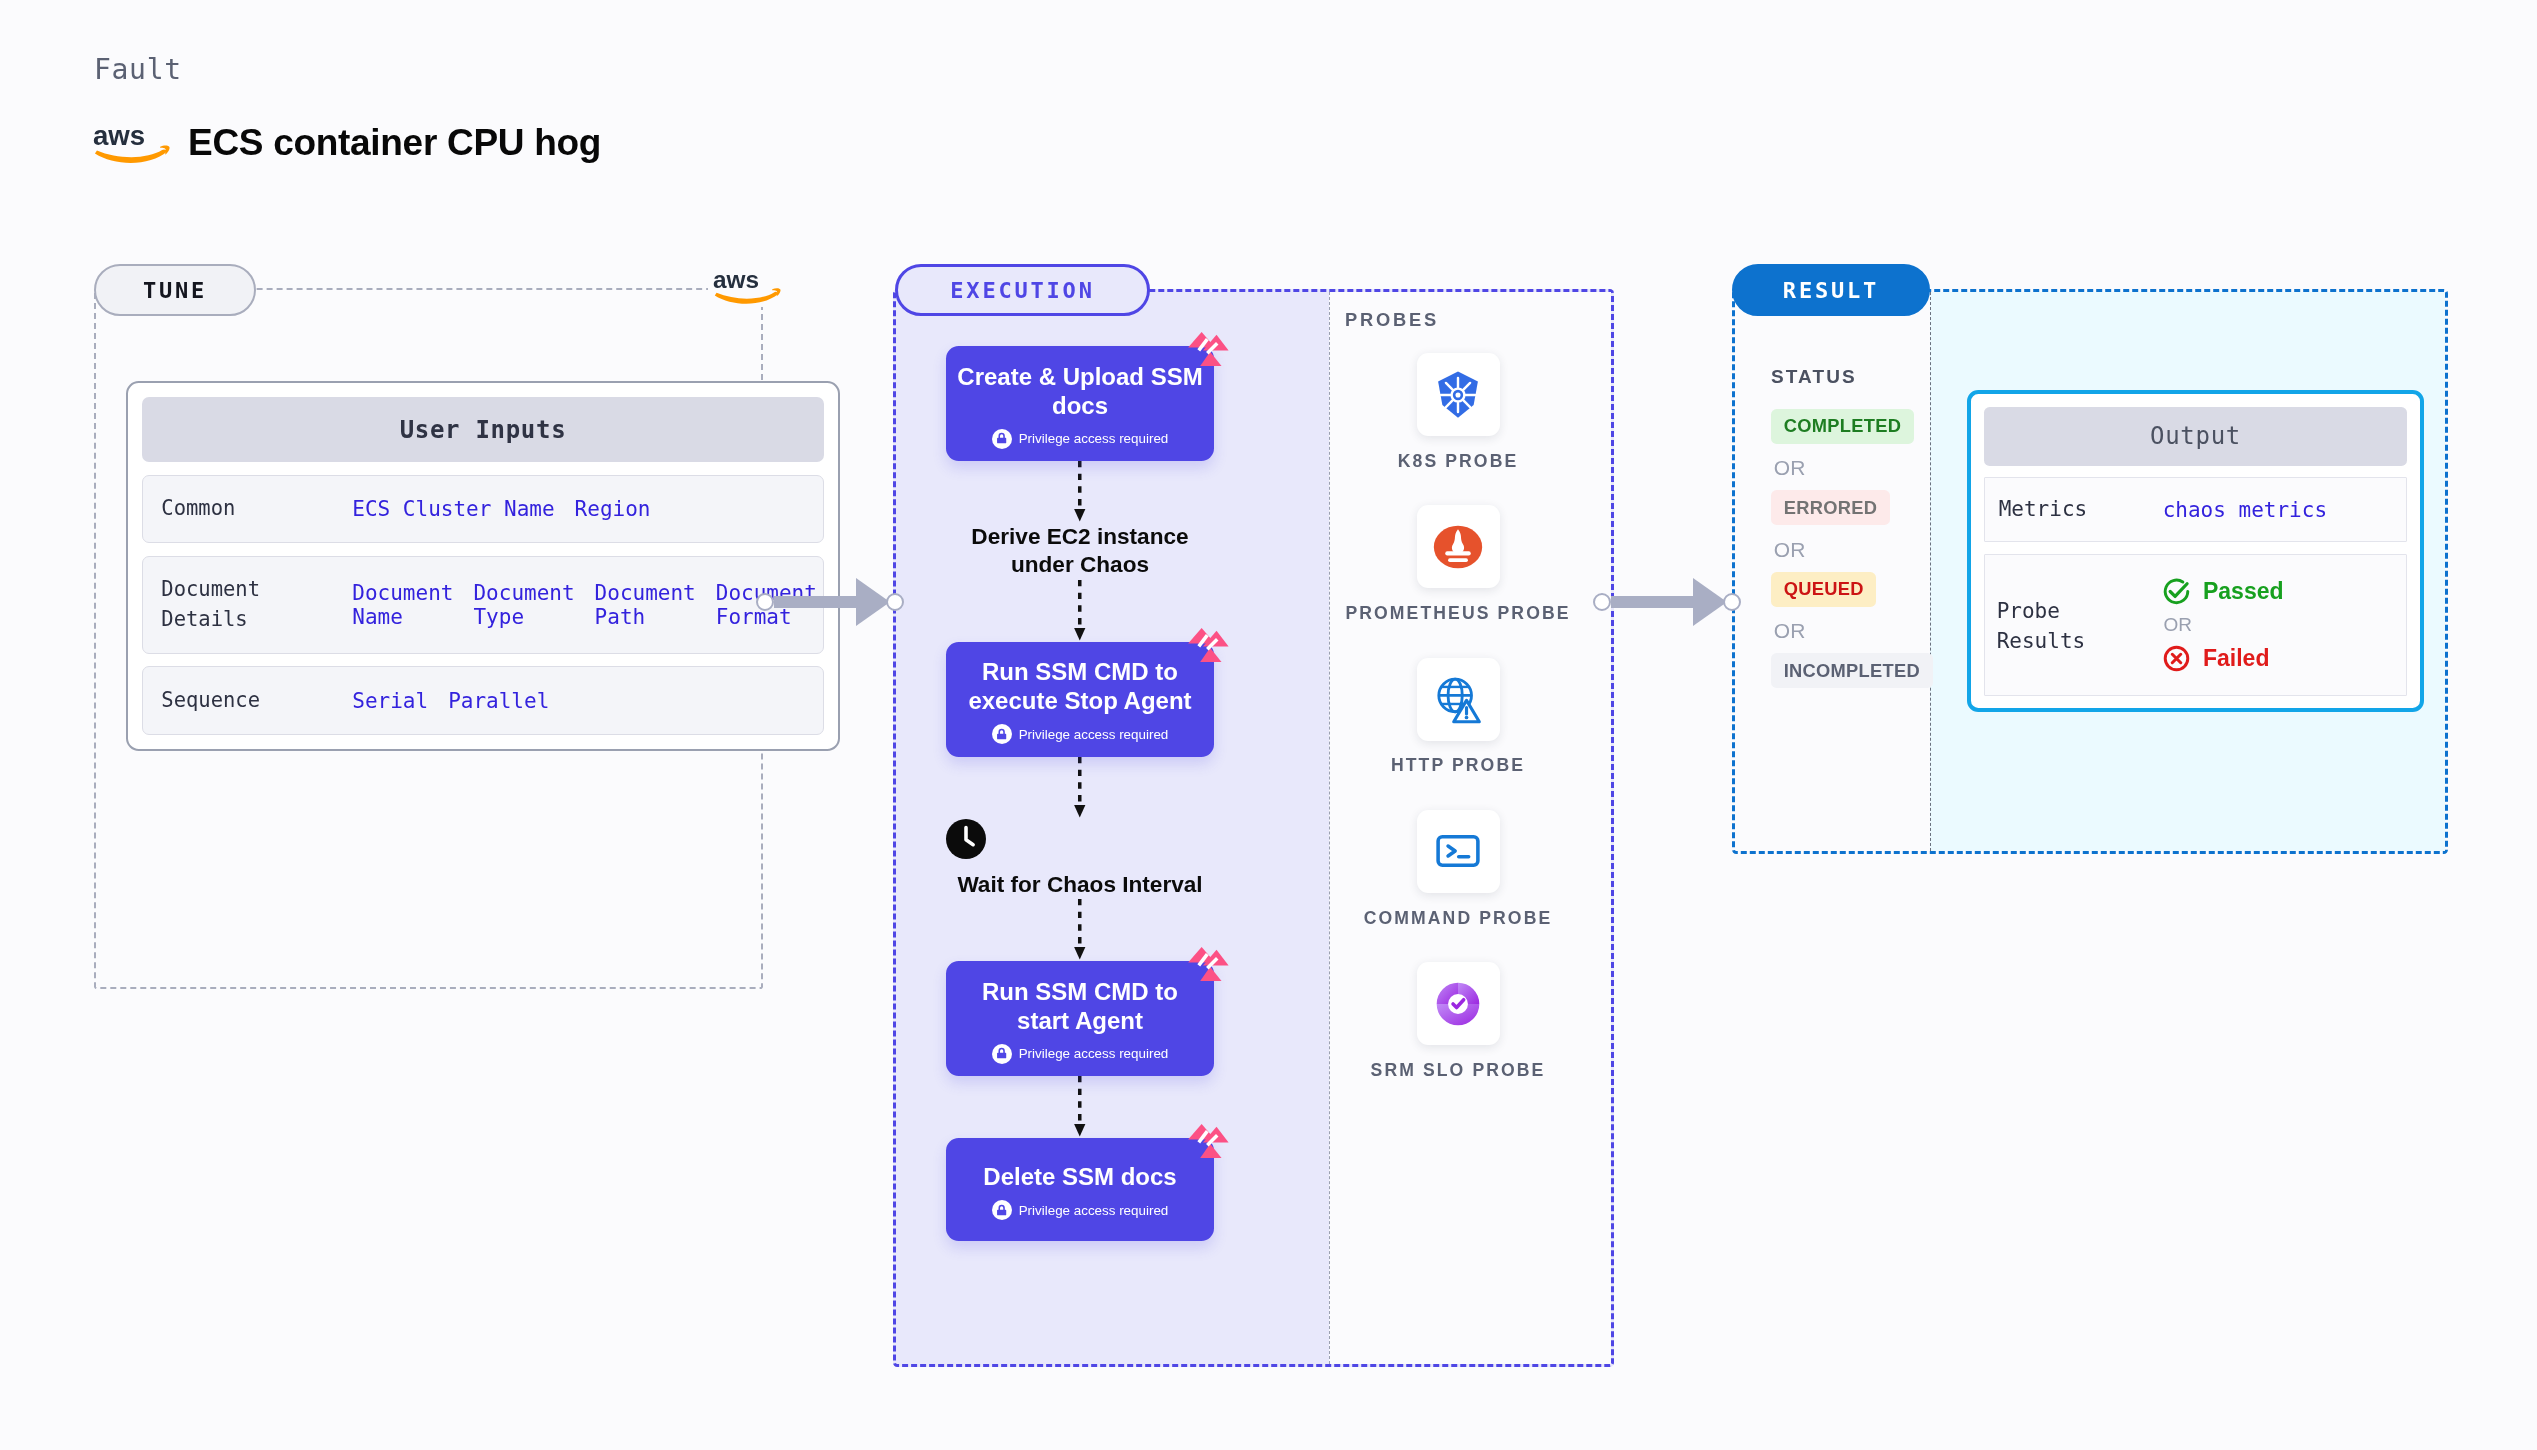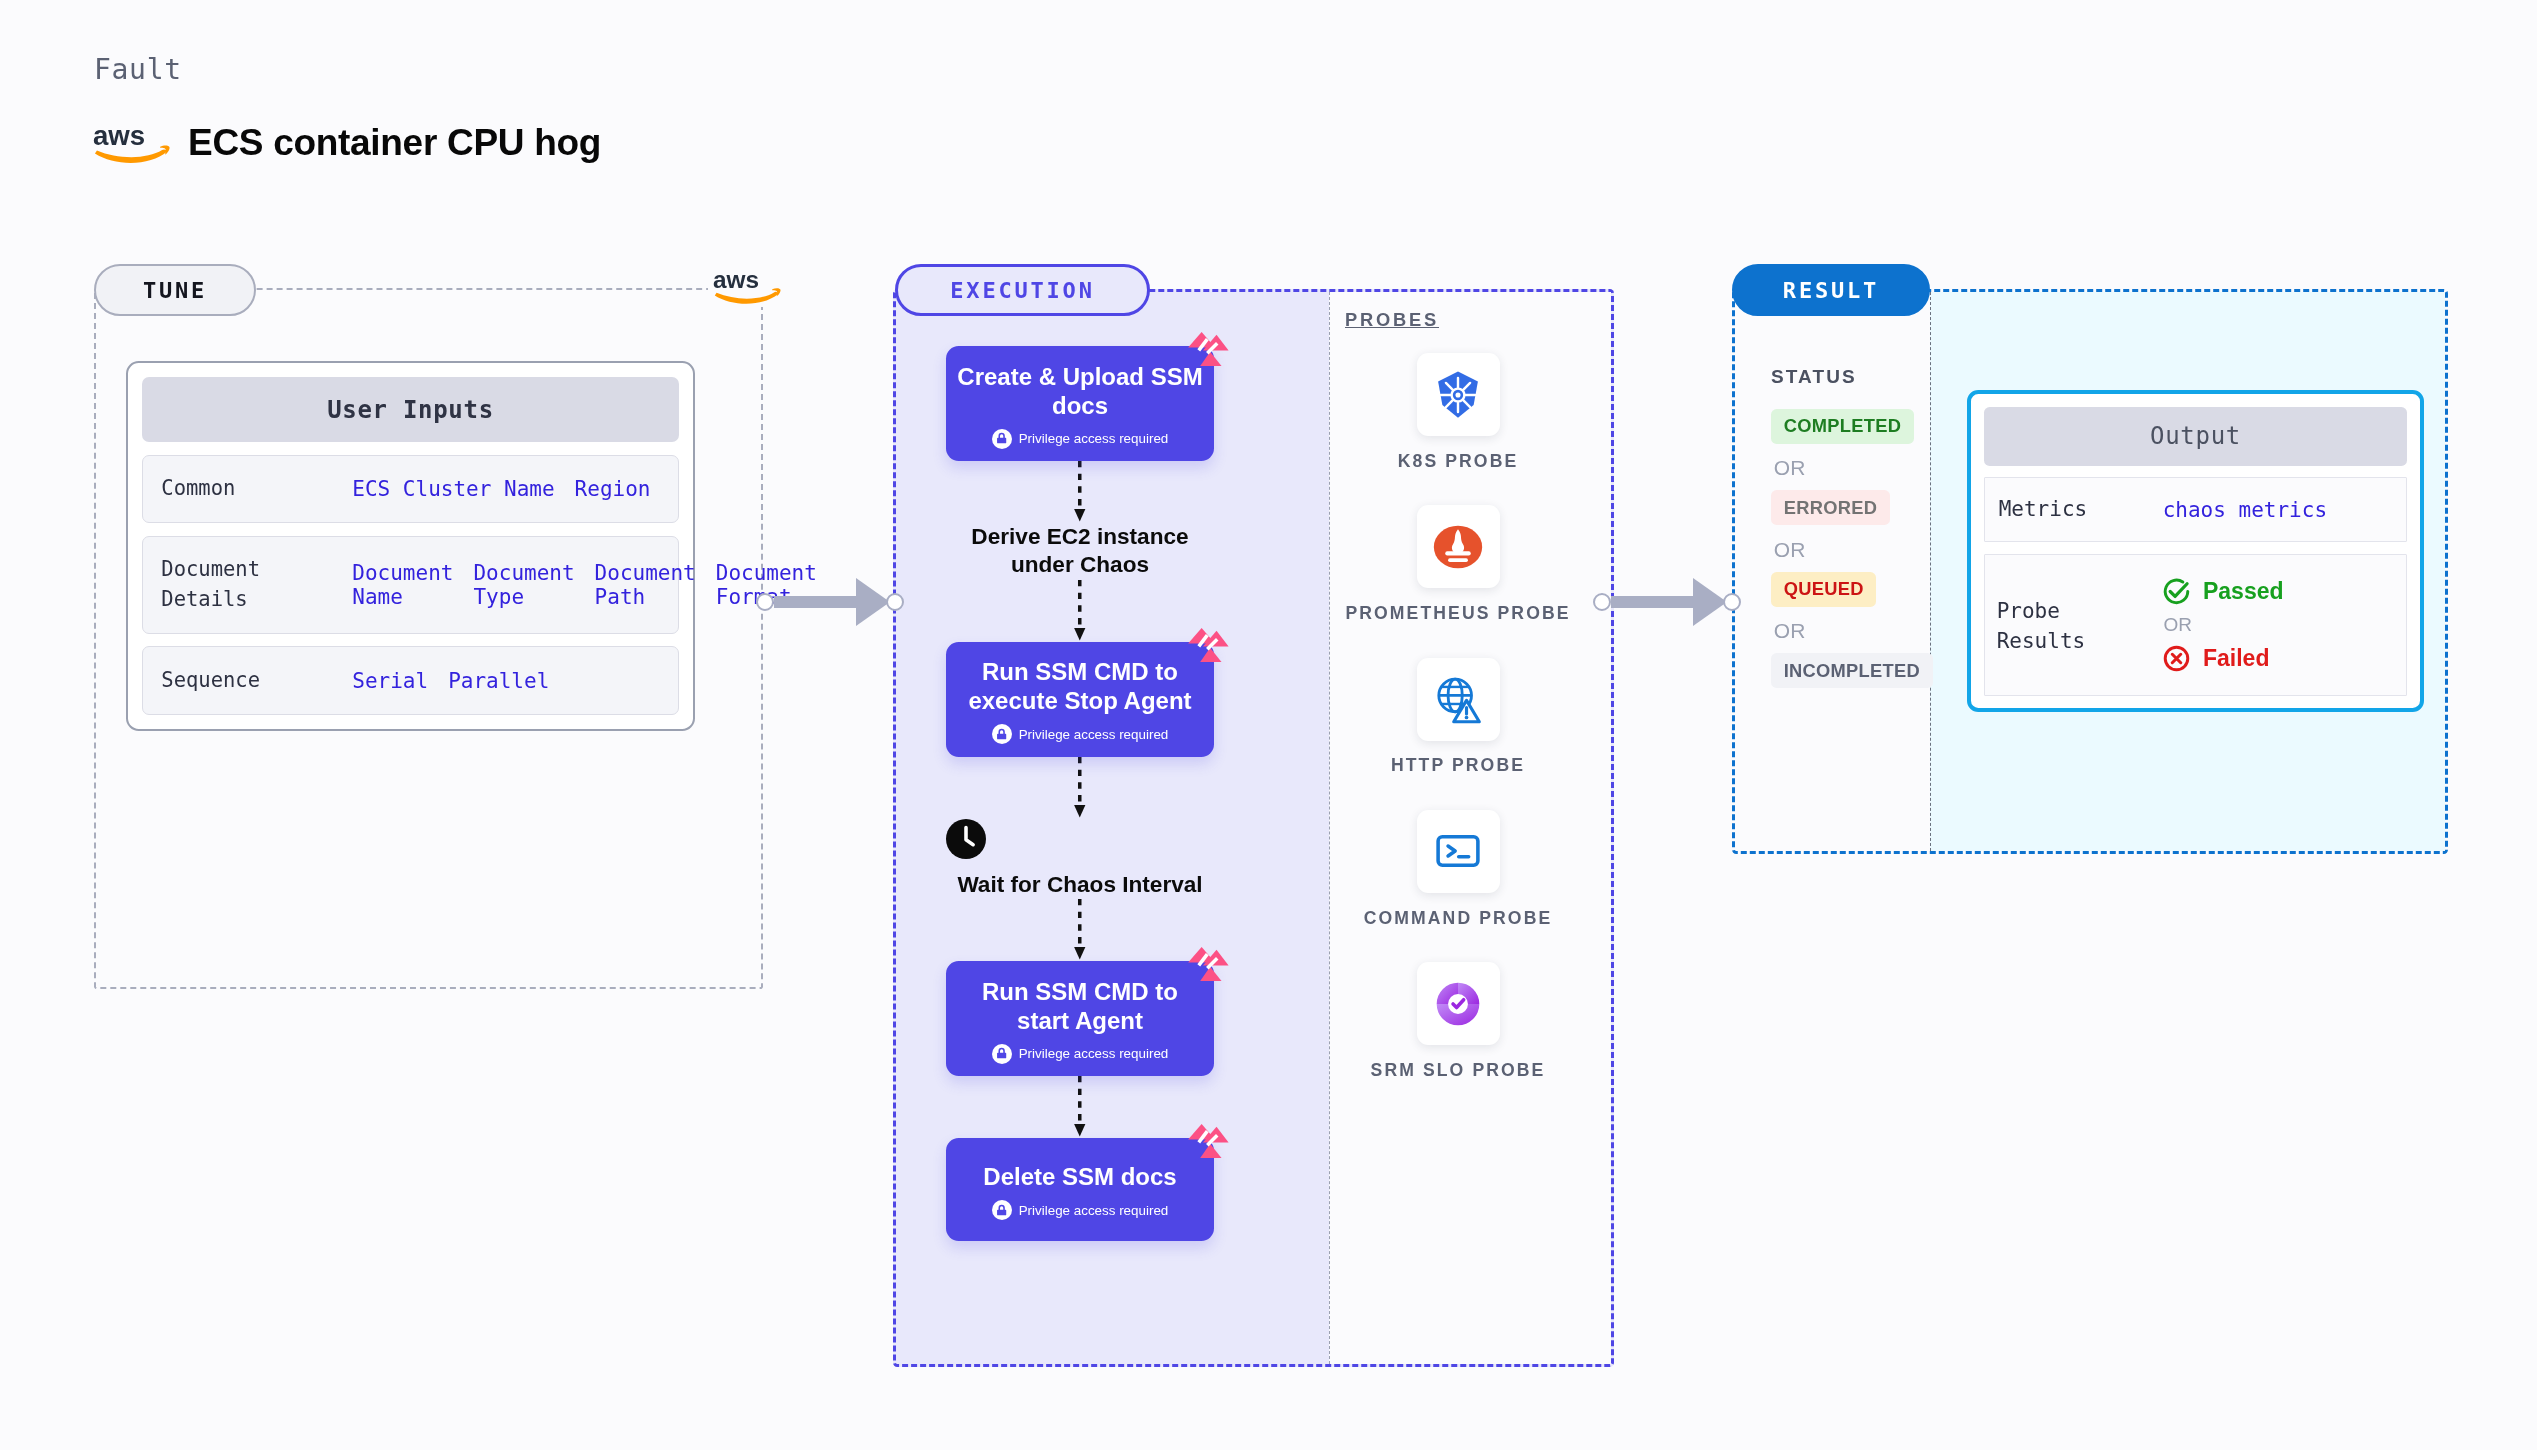--- a/index.html
+++ b/index.html
@@ -57,21 +57,21 @@
     background: #ebfaff; border-left: 1.4px dashed #6b7280;
   }
 
   
   .aws-small { position: absolute; left: 708px; top: 265px; width: 78px; z-index: 7; background: #fbfbfd; padding: 0 4.2px; }
 
   
 
   
   .inputs-card {
-    position: absolute; left: 126px; top: 361px; width: 569px;
+    position: absolute; left: 126px; top: 381px; width: 714px;
     background: #ffffff; border: 2.8px solid #9aa0b0; border-radius: 12.7px;
     padding: 14px; z-index: 4;
   }
   .inputs-title {
     height: 65px; background: #d9dae5; border-radius: 7px;
     display: flex; align-items: center; justify-content: center;
     font-family: "DejaVu Sans Mono", monospace;
     font-size: 24px; font-weight: 700; color: #2f3344; letter-spacing: 0.7px;
   }
   .inputs-group {
@@ -124,21 +124,20 @@
   .litmus { position: absolute; right: -15.5px; top: -17px; width: 44px; height: 40px; }
   .plain-node { text-align: center; font-size: 22.6px; font-weight: 700; color: #0b0b0b; line-height: 1.25; }
   .clock { width: 40px; height: 40px; margin: 0 auto 10px; }
   .arrow-v { height: 62px; display: flex; justify-content: center; }
 
   
   .probes-label {
     position: absolute; left: 1345px; top: 309px;
     font-size: 18.3px; font-weight: 700; letter-spacing: 2.8px; color: #5b6173;
     z-index: 6;
-    text-decoration: underline;
   }
   .probes-list { position: absolute; left: 1345px; top: 353px; width: 226px; z-index: 6; }
   .probe { display: flex; flex-direction: column; align-items: center; margin-bottom: 32px; }
   .probe-icon {
     width: 83px; height: 83px; background: #ffffff; border-radius: 11.3px;
     display: flex; align-items: center; justify-content: center;
     box-shadow: 0 2.8px 10px rgba(31,41,55,.10);
   }
   .probe-name {
     margin-top: 12.7px; text-align: center;

